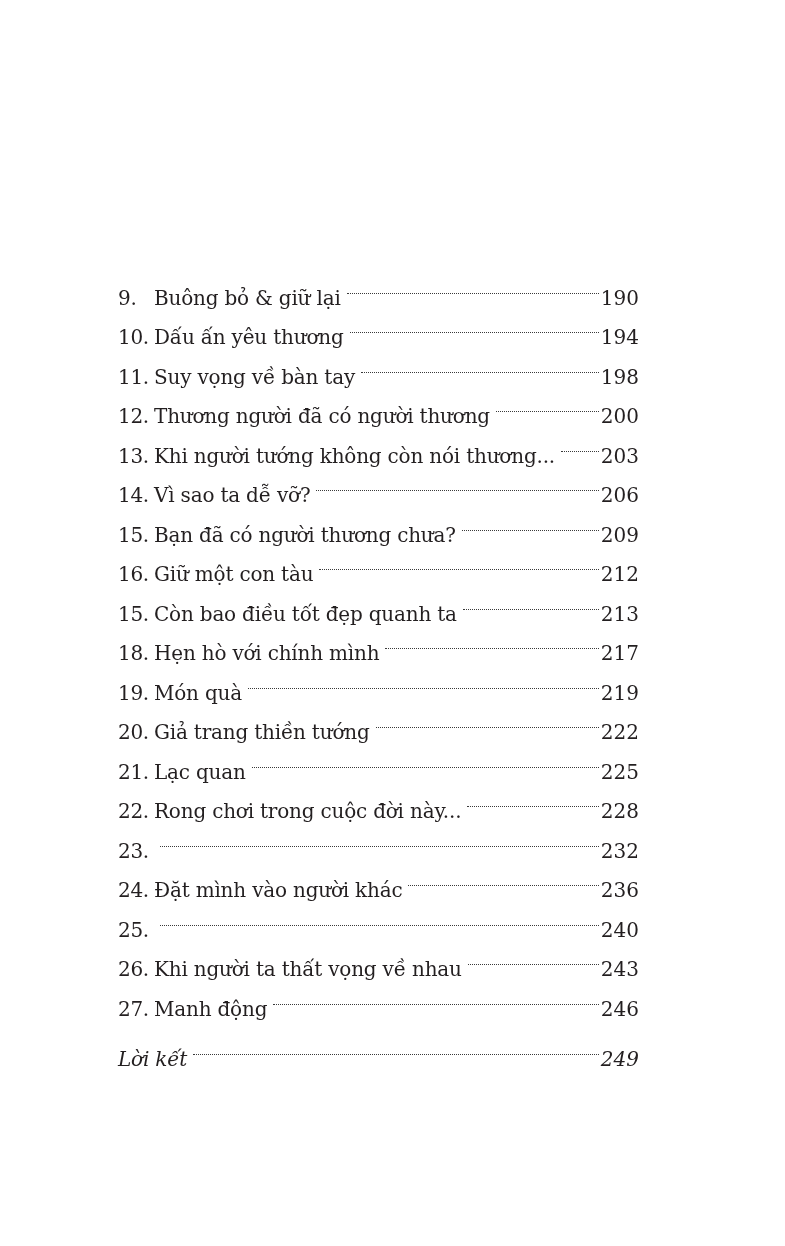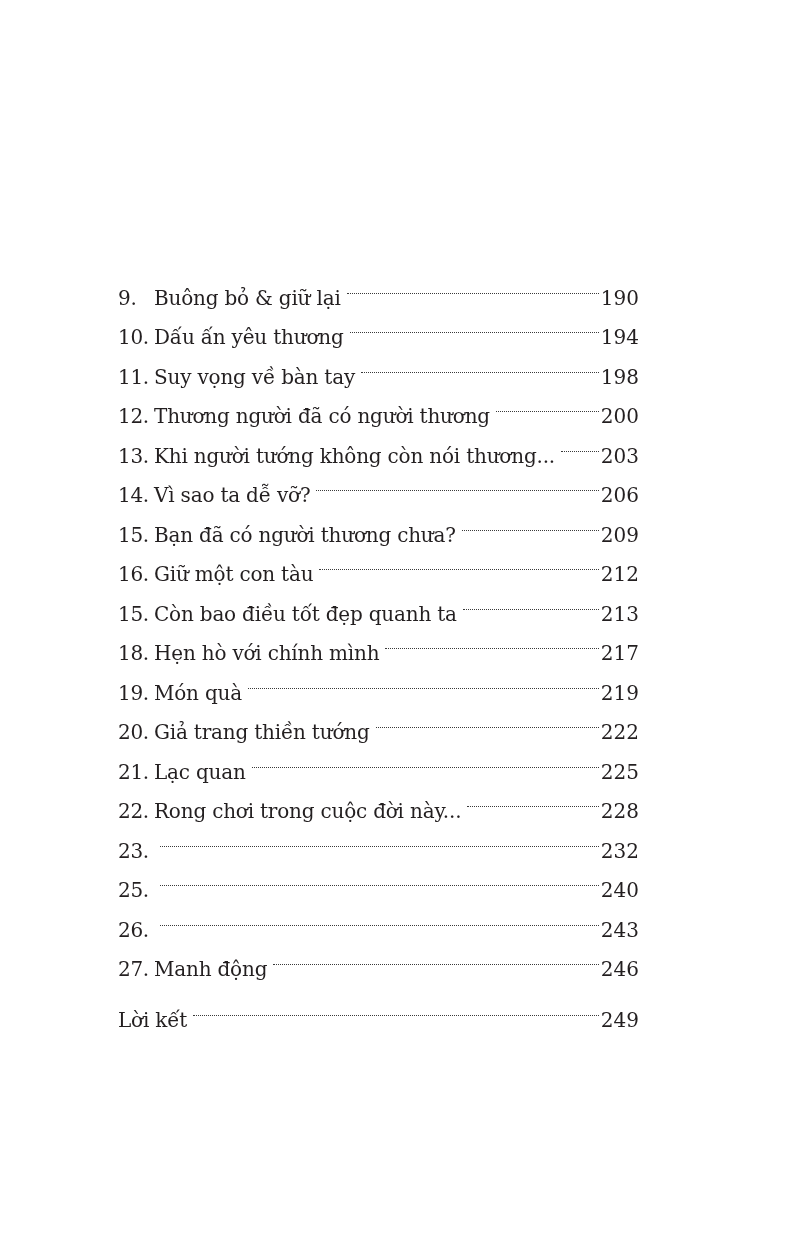--- a/index.html
+++ b/index.html
@@ -52,20 +52,21 @@
       right: 0;
       bottom: 11px;
       border-bottom: 1.6px dotted #3a3a3a;
     }
     .toc-page {
       flex: 0 0 auto;
       text-align: right;
     }
     .toc-row.epilogue {
       margin-top: 11px;
+      font-style: italic;
     }
     .toc-row.epilogue .toc-title {
       min-width: 0;
     }
   </style>
 </head>
 <body>
 
 <div class="toc">
   <div class="toc-row">
@@ -151,26 +152,33 @@
     <span class="toc-title">Rong chơi trong cuộc đời này...</span>
     <span class="toc-leader"></span>
     <span class="toc-page">228</span>
   </div>
   <div class="toc-row">
     <span class="toc-num">23.</span>
     <span class="toc-leader"></span>
     <span class="toc-page">232</span>
   </div>
   <div class="toc-row">
+    <span class="toc-num">24.</span>
+    <span class="toc-title">Đặt mình vào người khác</span>
+    <span class="toc-leader"></span>
+    <span class="toc-page">236</span>
+  </div>
+  <div class="toc-row">
     <span class="toc-num">25.</span>
     <span class="toc-leader"></span>
     <span class="toc-page">240</span>
   </div>
   <div class="toc-row">
     <span class="toc-num">26.</span>
+    <span class="toc-title">Khi người ta thất vọng về nhau</span>
     <span class="toc-leader"></span>
     <span class="toc-page">243</span>
   </div>
   <div class="toc-row">
     <span class="toc-num">27.</span>
     <span class="toc-title">Manh động</span>
     <span class="toc-leader"></span>
     <span class="toc-page">246</span>
   </div>
   <div class="toc-row epilogue">

